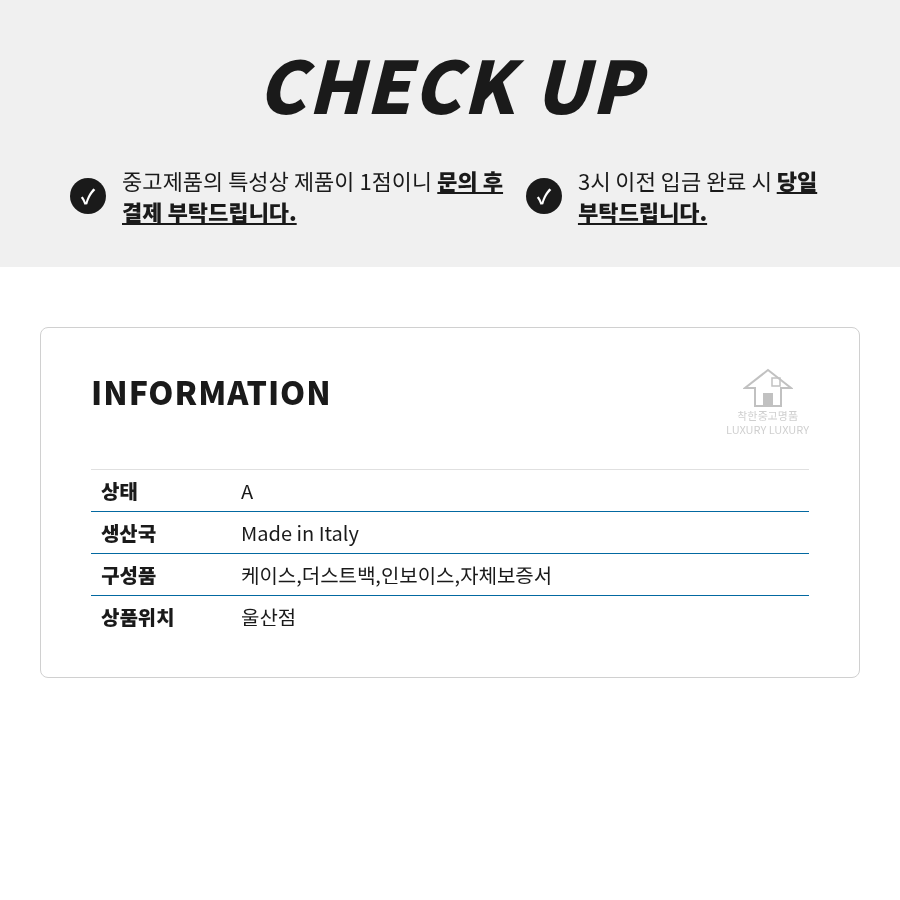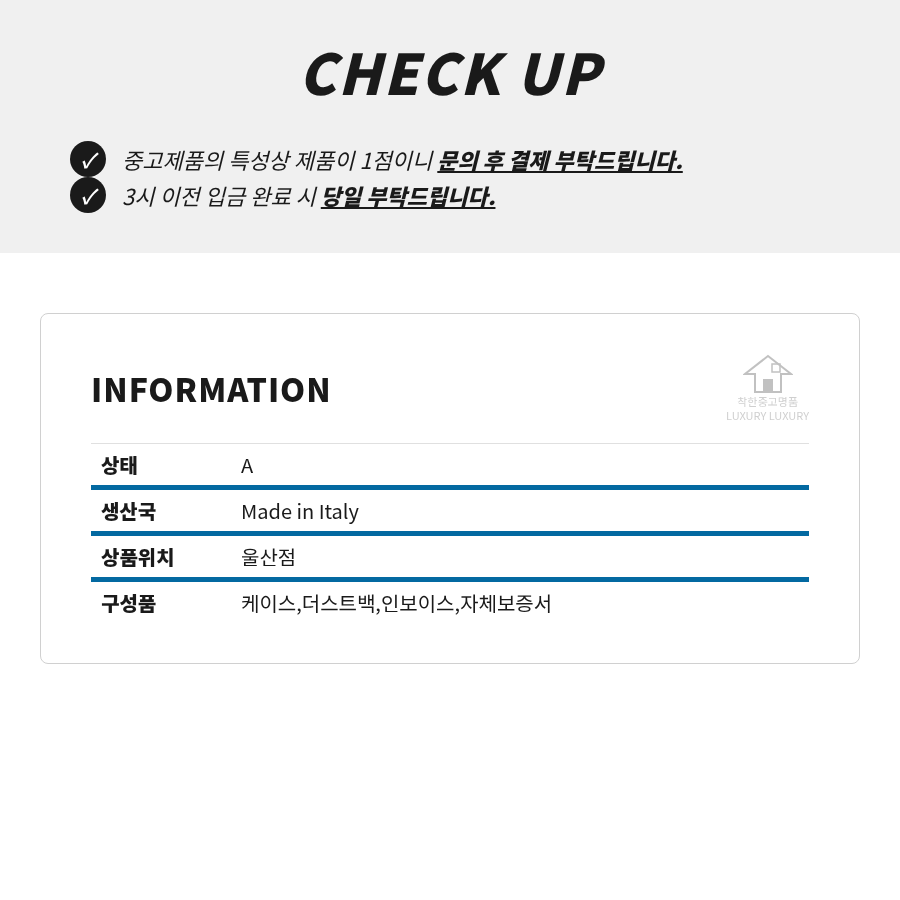--- a/index.html
+++ b/index.html
@@ -15,33 +15,32 @@
       font-family: -apple-system, BlinkMacSystemFont, 'Apple SD Gothic Neo', 'Noto Sans KR', sans-serif;
     }
 
     .header-section {
       background: #f0f0f0;
       padding: 30px 60px 40px 60px;
     }
 
     .main-title {
       text-align: center;
-      font-size: 56px;
+      font-size: 72px;
       font-weight: 900;
       letter-spacing: 2px;
       color: #1a1a1a;
       margin-bottom: 30px;
       font-style: italic;
     }
 
     .check-items {
       display: flex;
-      flex-direction: column;
+      gap: 18px;
       padding: 0 10px;
-      font-style: italic;
     }
 
     .check-item {
       display: flex;
       align-items: center;
       gap: 16px;
     }
 
     .check-icon {
       width: 36px;
@@ -81,22 +80,22 @@
       margin: 0 40px;
       border: 1px solid #d0d0d0;
       border-radius: 8px;
       padding: 40px 50px;
       background: #ffffff;
     }
 
     .info-header {
       display: flex;
       justify-content: space-between;
-      align-items: center;
-      margin-bottom: 20px;
+      align-items: flex-start;
+      margin-bottom: 33px;
     }
 
     .info-title {
       font-size: 32px;
       font-weight: 900;
       letter-spacing: 1px;
       color: #1a1a1a;
     }
 
     .brand-logo {
@@ -118,21 +117,21 @@
       text-align: center;
       line-height: 1.3;
     }
 
     .info-table {
       width: 100%;
       border-collapse: collapse;
     }
 
     .info-table tr {
-      border-top: 5px solid #0369a1;
+      border-top: 1px solid #0369a1;
     }
 
     .info-table tr:first-child {
       border-top: 1px solid #e0e0e0;
     }
 
     .info-table td {
       padding: 6px 10px;
       font-size: 20px;
       color: #1a1a1a;
@@ -193,22 +192,22 @@
     <tbody id="info-table-body">
     <tr>
           <td class="label">상태</td>
           <td class="value">A</td>
         </tr>
         <tr>
           <td class="label">생산국</td>
           <td class="value">Made in Italy</td>
         </tr>
         <tr>
+          <td class="label">구성품</td>
+          <td class="value">케이스,더스트백,인보이스,자체보증서</td>
+        </tr>
+        <tr>
           <td class="label">상품위치</td>
           <td class="value">울산점</td>
-        </tr>
-        <tr>
-          <td class="label">구성품</td>
-          <td class="value">케이스,더스트백,인보이스,자체보증서</td>
         </tr>
       </tbody>
   </table>
 </div>
 
 </body></html>

